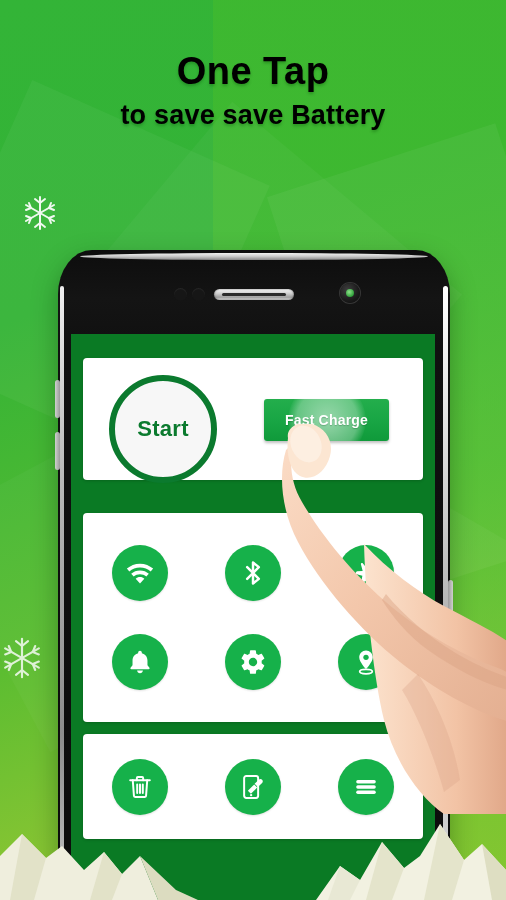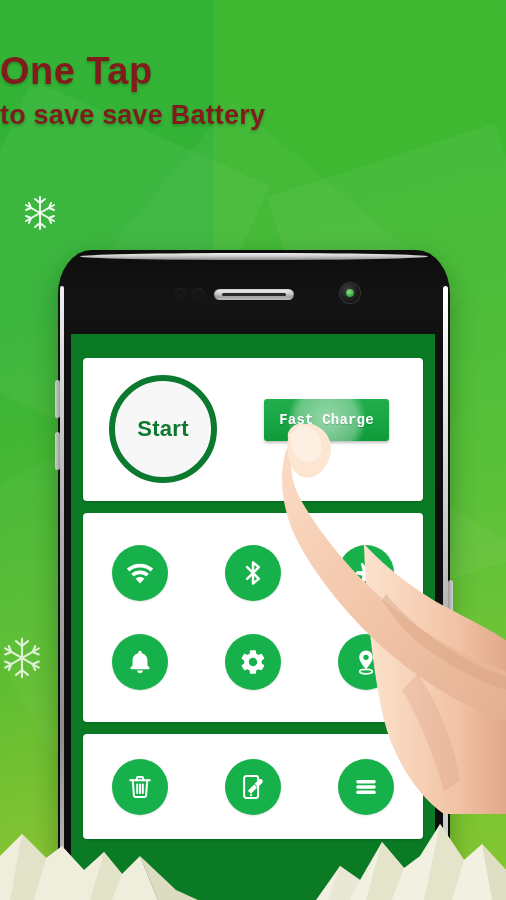--- a/index.html
+++ b/index.html
@@ -32,22 +32,22 @@
   }
   .f1 { left:-40px; top:120px; width:260px; height:300px; transform:rotate(24deg); }
   .f2 { right:-60px; top:150px; width:240px; height:420px; transform:rotate(-18deg); background:rgba(255,255,255,.05);}
   .f3 { left:120px; top:170px; width:300px; height:240px; transform:rotate(40deg); background:rgba(255,255,255,.035);}
   .f4 { right:-30px; top:520px; width:200px; height:260px; transform:rotate(30deg); background:rgba(255,255,255,.04);}
   .f5 { left:-20px; top:470px; width:160px; height:260px; transform:rotate(-28deg); background:rgba(255,255,255,.03);}
 
   
   .headline {
     position:absolute; left:0; top:52px; width:100%;
-    z-index:30;
-    color:#7f1d1d;
+    text-align:center; z-index:30;
+    color:#000000;
     text-shadow:0 2px 3px rgba(0,70,0,.30);
     line-height:1.05;
   }
   .headline .l1 {
     display:block;
     font-size:38px; font-weight:bold; letter-spacing:.5px;
   }
   .headline .l2 {
     display:block;
     margin-top:9px;
@@ -132,21 +132,21 @@
     background:#0a7a24;
     overflow:hidden;
   }
   .card {
     background:#ffffff;
     border-radius:4px;
     box-shadow:0 1px 3px rgba(0,0,0,.18);
     position:relative;
   }
   .card-top {
-    position:absolute; left:12px; right:12px; top:24px; height:143px;
+    position:absolute; left:12px; right:12px; top:24px; height:122px;
   }
   .card-mid {
     position:absolute; left:12px; right:12px; top:179px; height:209px;
   }
   .card-bot {
     position:absolute; left:12px; right:12px; top:400px; height:105px;
   }
 
   
   .start-wrap {
@@ -169,21 +169,21 @@
     position:absolute; left:181px; top:41px;
     width:125px; height:42px;
     border-radius:3px;
     background:linear-gradient(180deg,#23ae4c 0%,#18a544 55%,#0f9a3a 100%);
     box-shadow:0 2px 3px rgba(0,0,0,.25);
     display:flex; align-items:center; justify-content:center;
     overflow:hidden;
   }
   .fc-label {
     font-size:14px; font-weight:bold; color:#ffffff; letter-spacing:.2px;
-    position:relative; z-index:2; text-shadow:0 1px 1px rgba(0,60,20,.25);font-family:Liberation Mono, monospace;
+    position:relative; z-index:2; text-shadow:0 1px 1px rgba(0,60,20,.25);
   }
   .ripple {
     position:absolute; left:50%; top:50%;
     width:78px; height:78px; margin-left:-39px; margin-top:-39px;
     border-radius:50%;
     background:radial-gradient(circle, rgba(255,255,255,.55) 0%, rgba(255,255,255,.32) 55%, rgba(255,255,255,0) 72%);
     z-index:1;
   }
 
   

